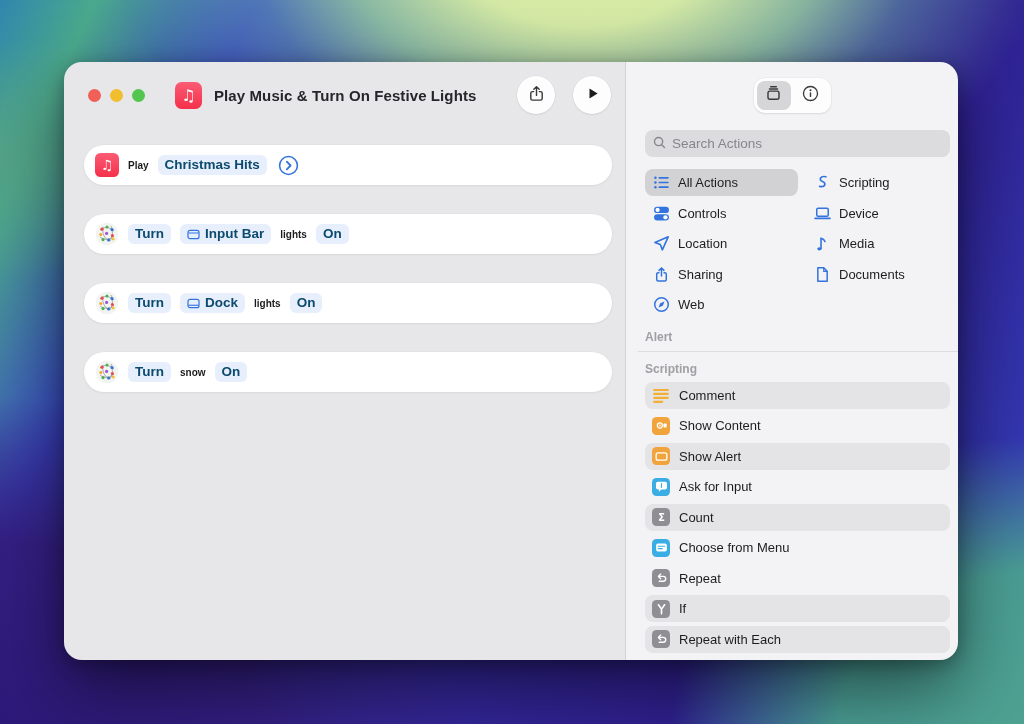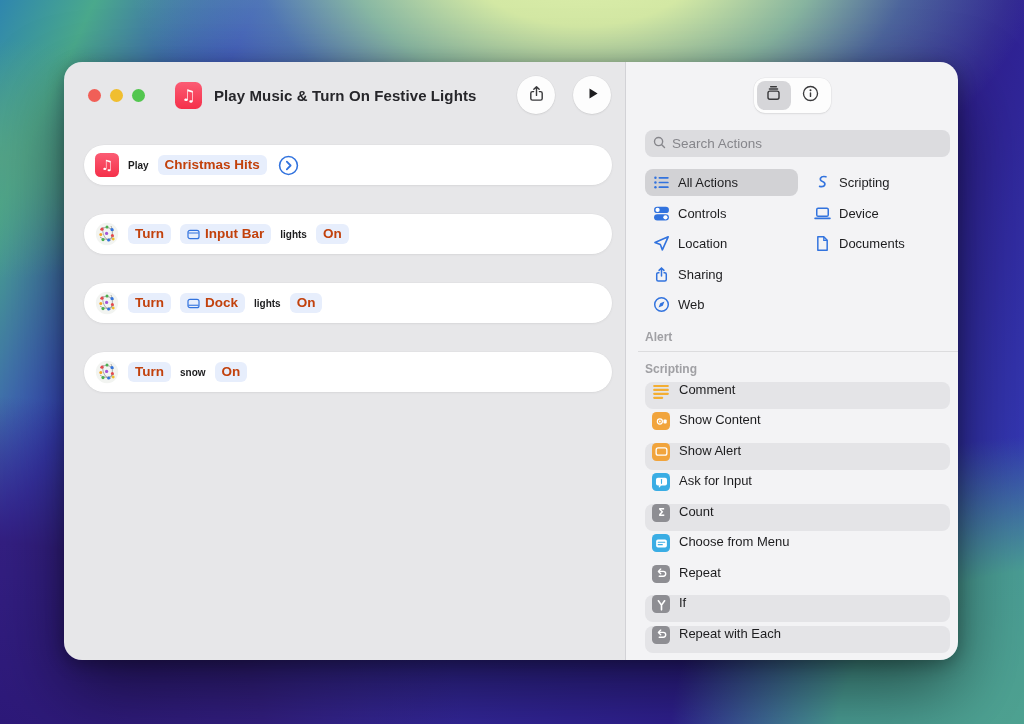--- a/index.html
+++ b/index.html
@@ -41,21 +41,21 @@
 
   .rows { padding:17px 13px 0 20px; }
   .action-row { height:40px; background:#fff; border-radius:20px; margin-bottom:29px;
     display:flex; align-items:center; padding:0 11px; gap:9px;
     box-shadow:0 0 0 .5px rgba(0,0,0,.03), 0 1px 3px rgba(0,0,0,.05); }
   .row-appicon { width:24px; height:24px; flex:none; display:flex; }
   .row-appicon.music { border-radius:5.5px; background:linear-gradient(180deg,#fb5c74,#f5304a);
     color:#fff; font-size:14px; align-items:center; justify-content:center;
     font-family:"DejaVu Sans",sans-serif; }
   .row-label { font-size:10px; font-weight:700; color:#1d1d1f; }
-  .token-pill { background:#e7eefc; color:#c2410c; font-size:13.5px; font-weight:700;
+  .token-pill { background:#e7eefc; color:#0c4a6e; font-size:13.5px; font-weight:700;
     border-radius:6px; padding:3px 7px; display:flex; align-items:center; gap:5px; line-height:1; }
   .chevron-btn { display:flex; margin-left:2px; }
 
   
   .library { flex:1; background:#f3f3f5; border-left:1px solid #d2d2d6;
     display:flex; flex-direction:column; overflow:hidden; }
   .lib-toolbar { height:66px; display:flex; align-items:center; justify-content:center; flex:none; }
   .segment { background:#fdfdfd; border-radius:11px; padding:3px; display:flex; gap:3px;
     box-shadow:0 0 0 .5px rgba(0,0,0,.05), 0 1px 2px rgba(0,0,0,.08); }
   .seg-btn { width:34px; height:29px; border-radius:8px; display:flex;
@@ -75,21 +75,21 @@
   .cat-item { height:27px; border-radius:8px; display:flex; align-items:center;
     gap:8px; padding:0 8px; font-size:13px; color:#1d1d1f; margin-bottom:3.5px; }
   .cat-item.selected { background:#d2d2d5; }
   .cat-ic { width:17px; height:17px; flex:none; display:flex; }
 
   .apps-label { margin:8px 0 0 19px; font-size:12px; font-weight:700; color:#a0a0a4; flex:none; }
   .lib-divider { margin:7px 0 0 12px; border-top:1px solid #dcdcde; flex:none; }
   .group-label { margin:10px 0 6px 19px; font-size:12px; font-weight:700; color:#a0a0a4; flex:none; }
 
   .lib-list { margin:0 8px 0 19px; }
-  .lib-row { height:27px; border-radius:8px; display:flex; 
+  .lib-row { height:27px; border-radius:8px; display:flex; align-items:center;
     gap:9px; padding:0 7px; font-size:13px; color:#1d1d1f; margin-bottom:3.5px; }
   .lib-row.shaded { background:#e4e4e7; }
   .lib-ic { width:18px; height:18px; border-radius:4.5px; flex:none; display:flex;
     align-items:center; justify-content:center; }
   .bg-yellow{background:#f1a43c;} .bg-cyan{background:#3aade4;} .bg-gray{background:#8e8e93;}
 </style>
 </head>
 <body>
 
 <div class="desktop">
@@ -338,20 +338,29 @@
                 <svg width="17" height="17" viewBox="0 0 16 16">
                   <rect x="2.6" y="3" width="10.8" height="7.6" rx="1.2" fill="none" stroke="#3273de" stroke-width="1.4"></rect>
                   <path d="M1 12.6h14" stroke="#3273de" stroke-width="1.5" stroke-linecap="round"></path>
                 </svg>
               </span>
               <span>Device</span>
             </div>
             <div class="cat-item">
               <span class="cat-ic">
                 <svg width="17" height="17" viewBox="0 0 16 16">
+                  <path d="M6.6 13V3.2c0 0 2.9.5 3.7 2.9" fill="none" stroke="#3273de" stroke-width="1.5" stroke-linecap="round"></path>
+                  <ellipse cx="5" cy="13" rx="1.9" ry="1.5" fill="#3273de"></ellipse>
+                </svg>
+              </span>
+              <span>Media</span>
+            </div>
+            <div class="cat-item">
+              <span class="cat-ic">
+                <svg width="17" height="17" viewBox="0 0 16 16">
                   <path d="M3.6 1.6h5.6l3.2 3.3v9.5H3.6Z" fill="none" stroke="#3273de" stroke-width="1.4" stroke-linejoin="round"></path>
                   <path d="M9.2 1.8v3.3h3.2" fill="none" stroke="#3273de" stroke-width="1.2"></path>
                 </svg>
               </span>
               <span>Documents</span>
             </div>
           </div>
       </div>
 
       <div class="apps-label">Alert</div>

